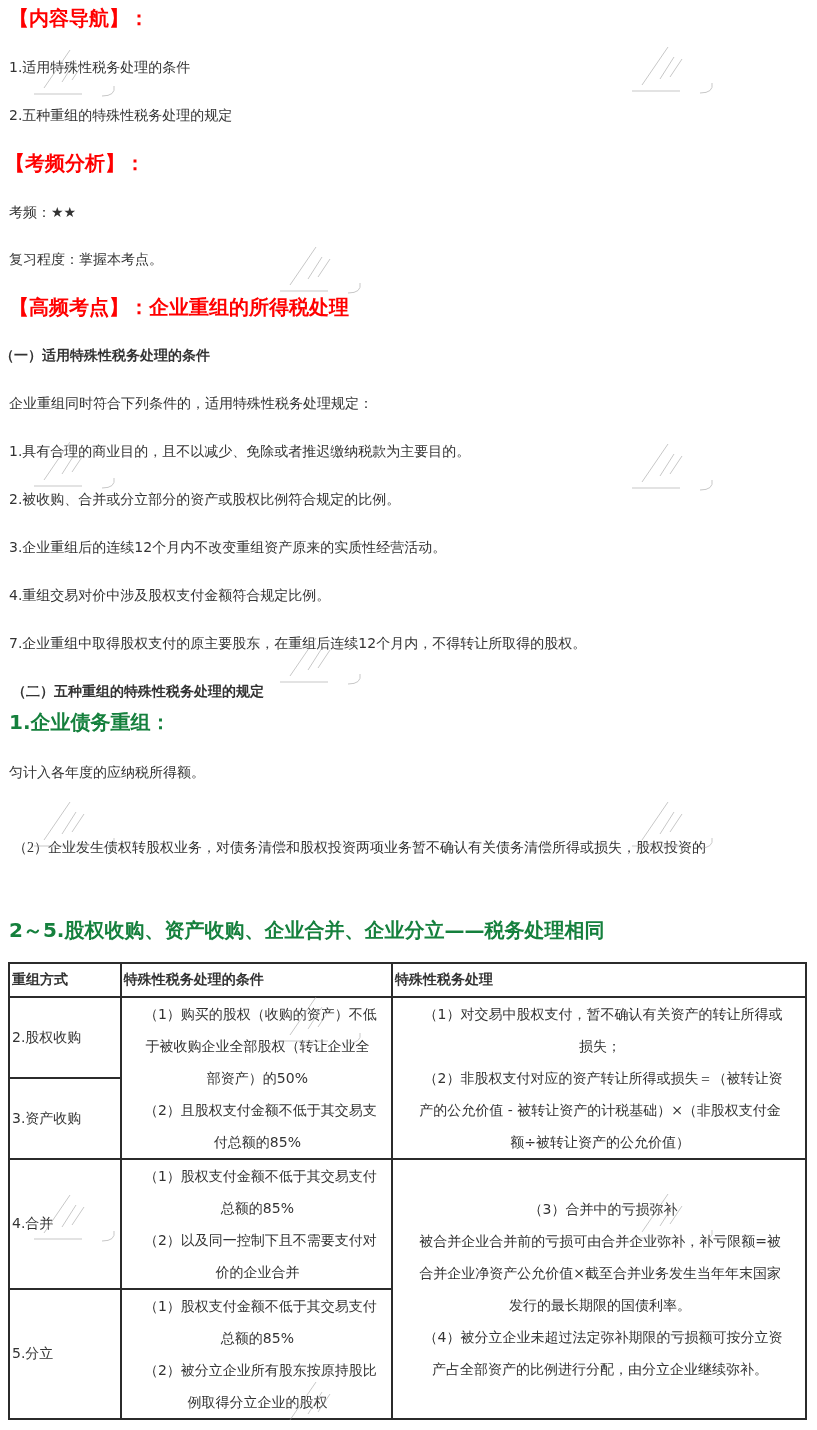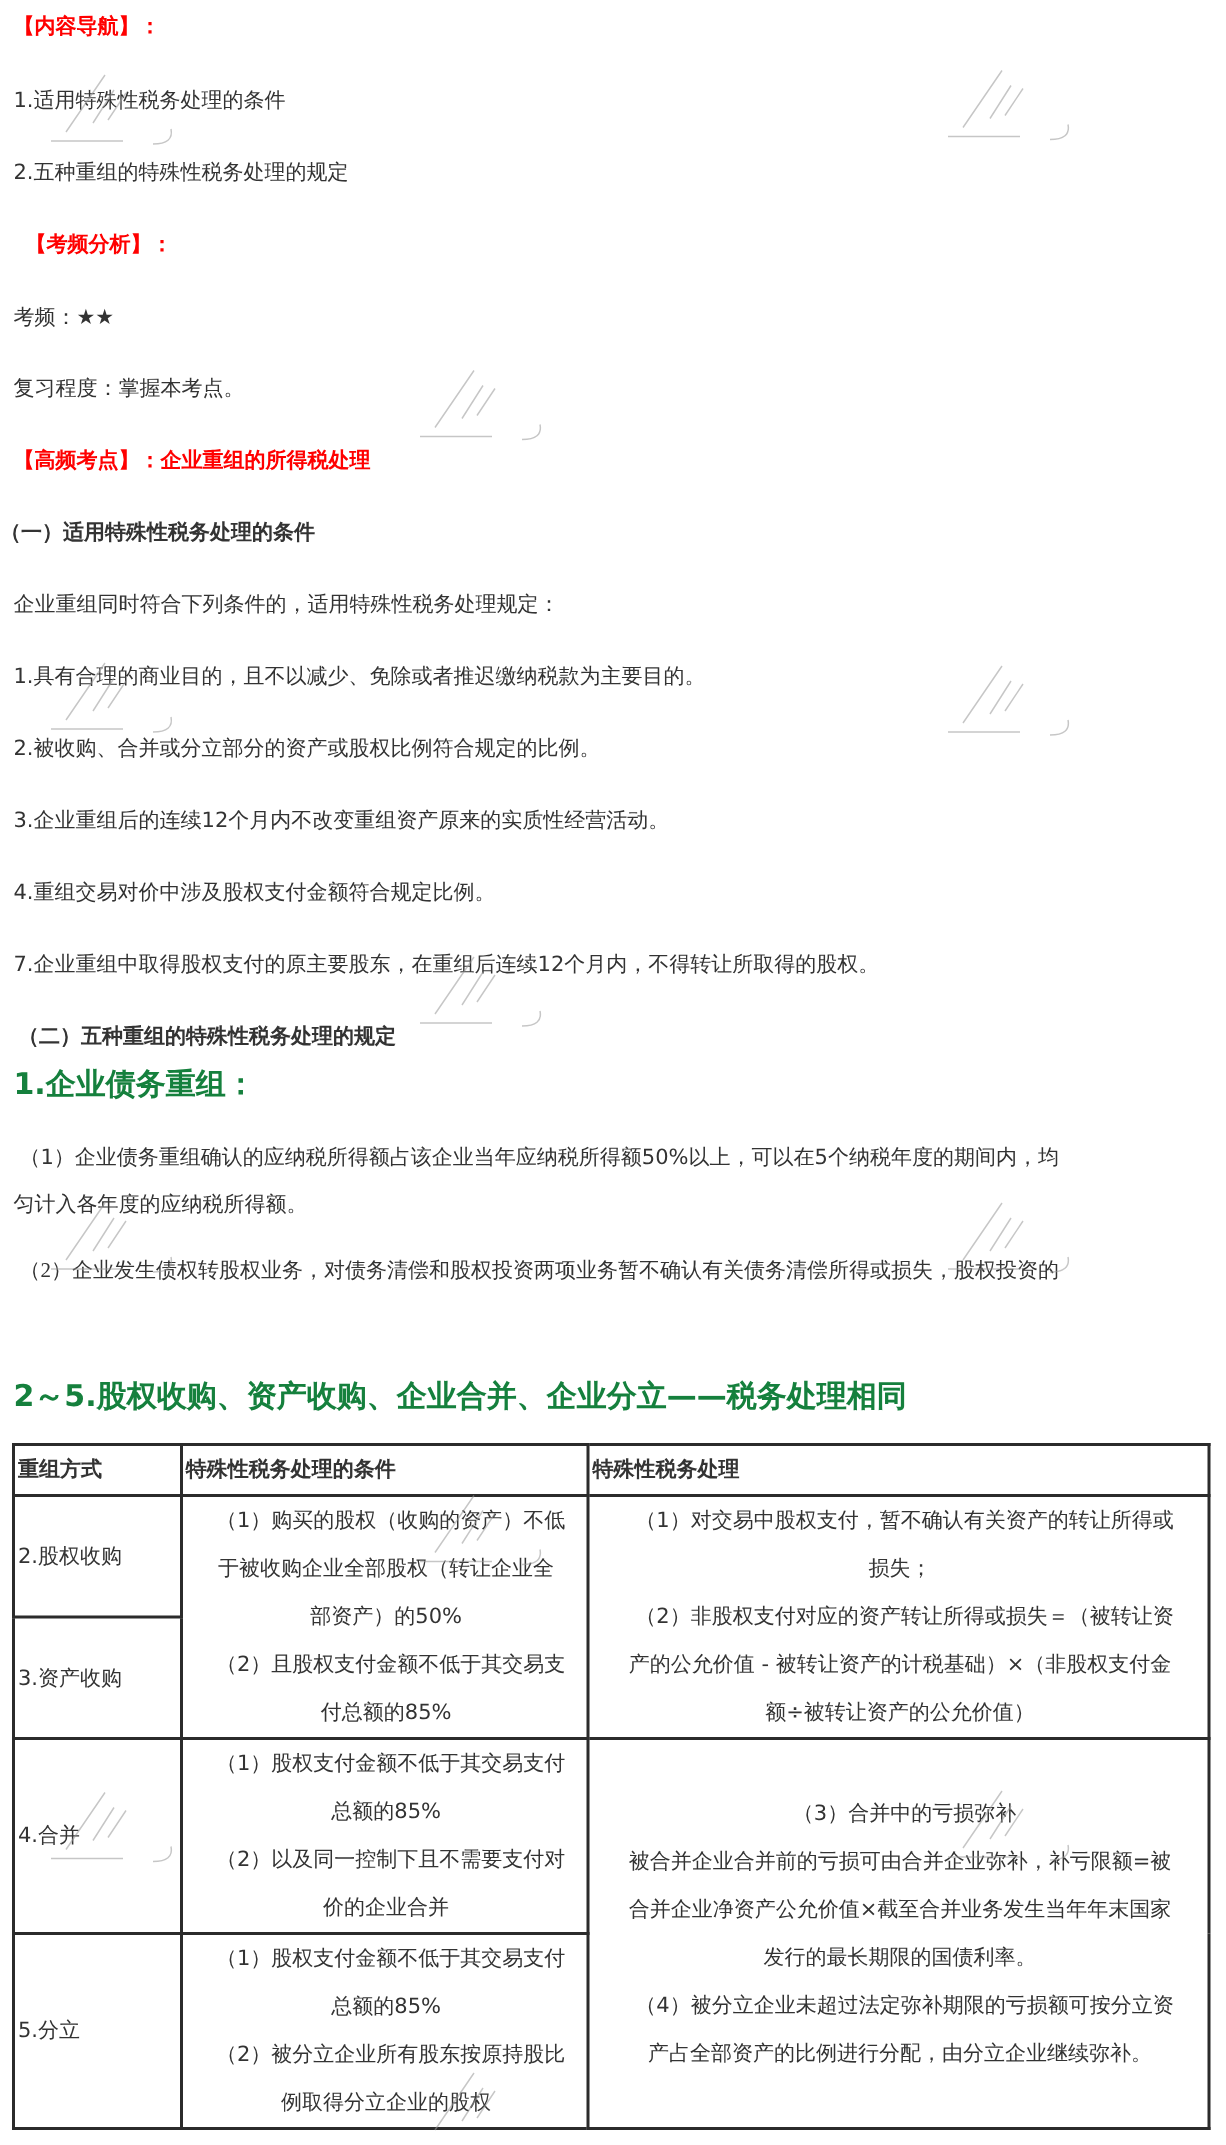--- a/index.html
+++ b/index.html
@@ -6,21 +6,21 @@
     body {
       width: 817px;
       height: 1430px;
       position: relative;
       overflow: hidden;
       font-family: "DejaVu Sans", "Liberation Sans", sans-serif;
       color: #333333;
       font-size: 14px;
     }
     .abs { position: absolute; white-space: nowrap; line-height: 20px; }
-    .red-head { color: #ff0000; font-weight: bold; font-size: 14px; }
+    .red-head { color: #ff0000; font-weight: bold; font-size: 20px; }
     .bold-head { color: #333333; font-weight: bold; font-size: 14px; }
     .blue-head { color: #15803d; font-weight: bold; font-size: 20px; }
     .body-text { color: #333333; font-size: 14px; text-align: right; }
     .para { position: absolute; left: 9px; width: 800px; line-height: 31px; font-size: 14px; color: #333; }
 
     table.main {
       position: absolute;
       left: 8px;
       top: 962px;
       width: 799px;
@@ -51,39 +51,38 @@
 
     .wm { position: absolute; pointer-events: none; opacity: 0.55; }
   </style>
 </head>
 <body>
 
 <div class="abs red-head" style="left:9px; top:8px;">【内容导航】：</div>
 <div class="abs body-text" style="left:9px; top:57px;">1.适用特殊性税务处理的条件</div>
 <div class="abs body-text" style="left:9px; top:105px;">2.五种重组的特殊性税务处理的规定</div>
 
-<div class="abs red-head" style="left:17px; top:153px;text-align:center;">【考频分析】：</div>
+<div class="abs red-head" style="left:5px; top:153px;text-align:center;">【考频分析】：</div>
 <div class="abs body-text" style="left:9px; top:202px;">考频：★★</div>
 <div class="abs body-text" style="left:9px; top:249px;">复习程度：掌握本考点。</div>
 
 <div class="abs red-head" style="left:9px; top:297px;">【高频考点】：企业重组的所得税处理</div>
 
 <div class="abs bold-head" style="left:0; top:345px;">（一）适用特殊性税务处理的条件</div>
 <div class="abs body-text" style="left:9px; top:393px;">企业重组同时符合下列条件的，适用特殊性税务处理规定：</div>
 <div class="abs body-text" style="left:9px; top:441px;">1.具有合理的商业目的，且不以减少、免除或者推迟缴纳税款为主要目的。</div>
 <div class="abs body-text" style="left:9px; top:489px;">2.被收购、合并或分立部分的资产或股权比例符合规定的比例。</div>
 <div class="abs body-text" style="left:9px; top:537px;">3.企业重组后的连续12个月内不改变重组资产原来的实质性经营活动。</div>
 <div class="abs body-text" style="left:9px; top:585px;">4.重组交易对价中涉及股权支付金额符合规定比例。</div>
 <div class="abs body-text" style="left:9px; top:633px;">7.企业重组中取得股权支付的原主要股东，在重组后连续12个月内，不得转让所取得的股权。</div>
 
 <div class="abs bold-head" style="left:12px; top:681px;">（二）五种重组的特殊性税务处理的规定</div>
 <div class="abs blue-head" style="left:9px; top:712px;">1.企业债务重组：</div>
 
 <div class="para" style="top:757px;">
-  <div style="padding-left:4px;">（1）企业债务重组确认的应纳税所得额占该企业当年应纳税所得额50%以上，可以在5个纳税年度的期间内，均</div>
   <div>匀计入各年度的应纳税所得额。</div>
 </div>
 <div class="para" style="top:832px;font-family:Liberation Serif, serif;">
   <div style="padding-left:4px;">（2）企业发生债权转股权业务，对债务清偿和股权投资两项业务暂不确认有关债务清偿所得或损失，股权投资的</div>
 </div>
 
 <div class="abs blue-head" style="left:9px; top:920px;">2～5.股权收购、资产收购、企业合并、企业分立——税务处理相同</div>
 
 <table class="main">
   <tbody>

